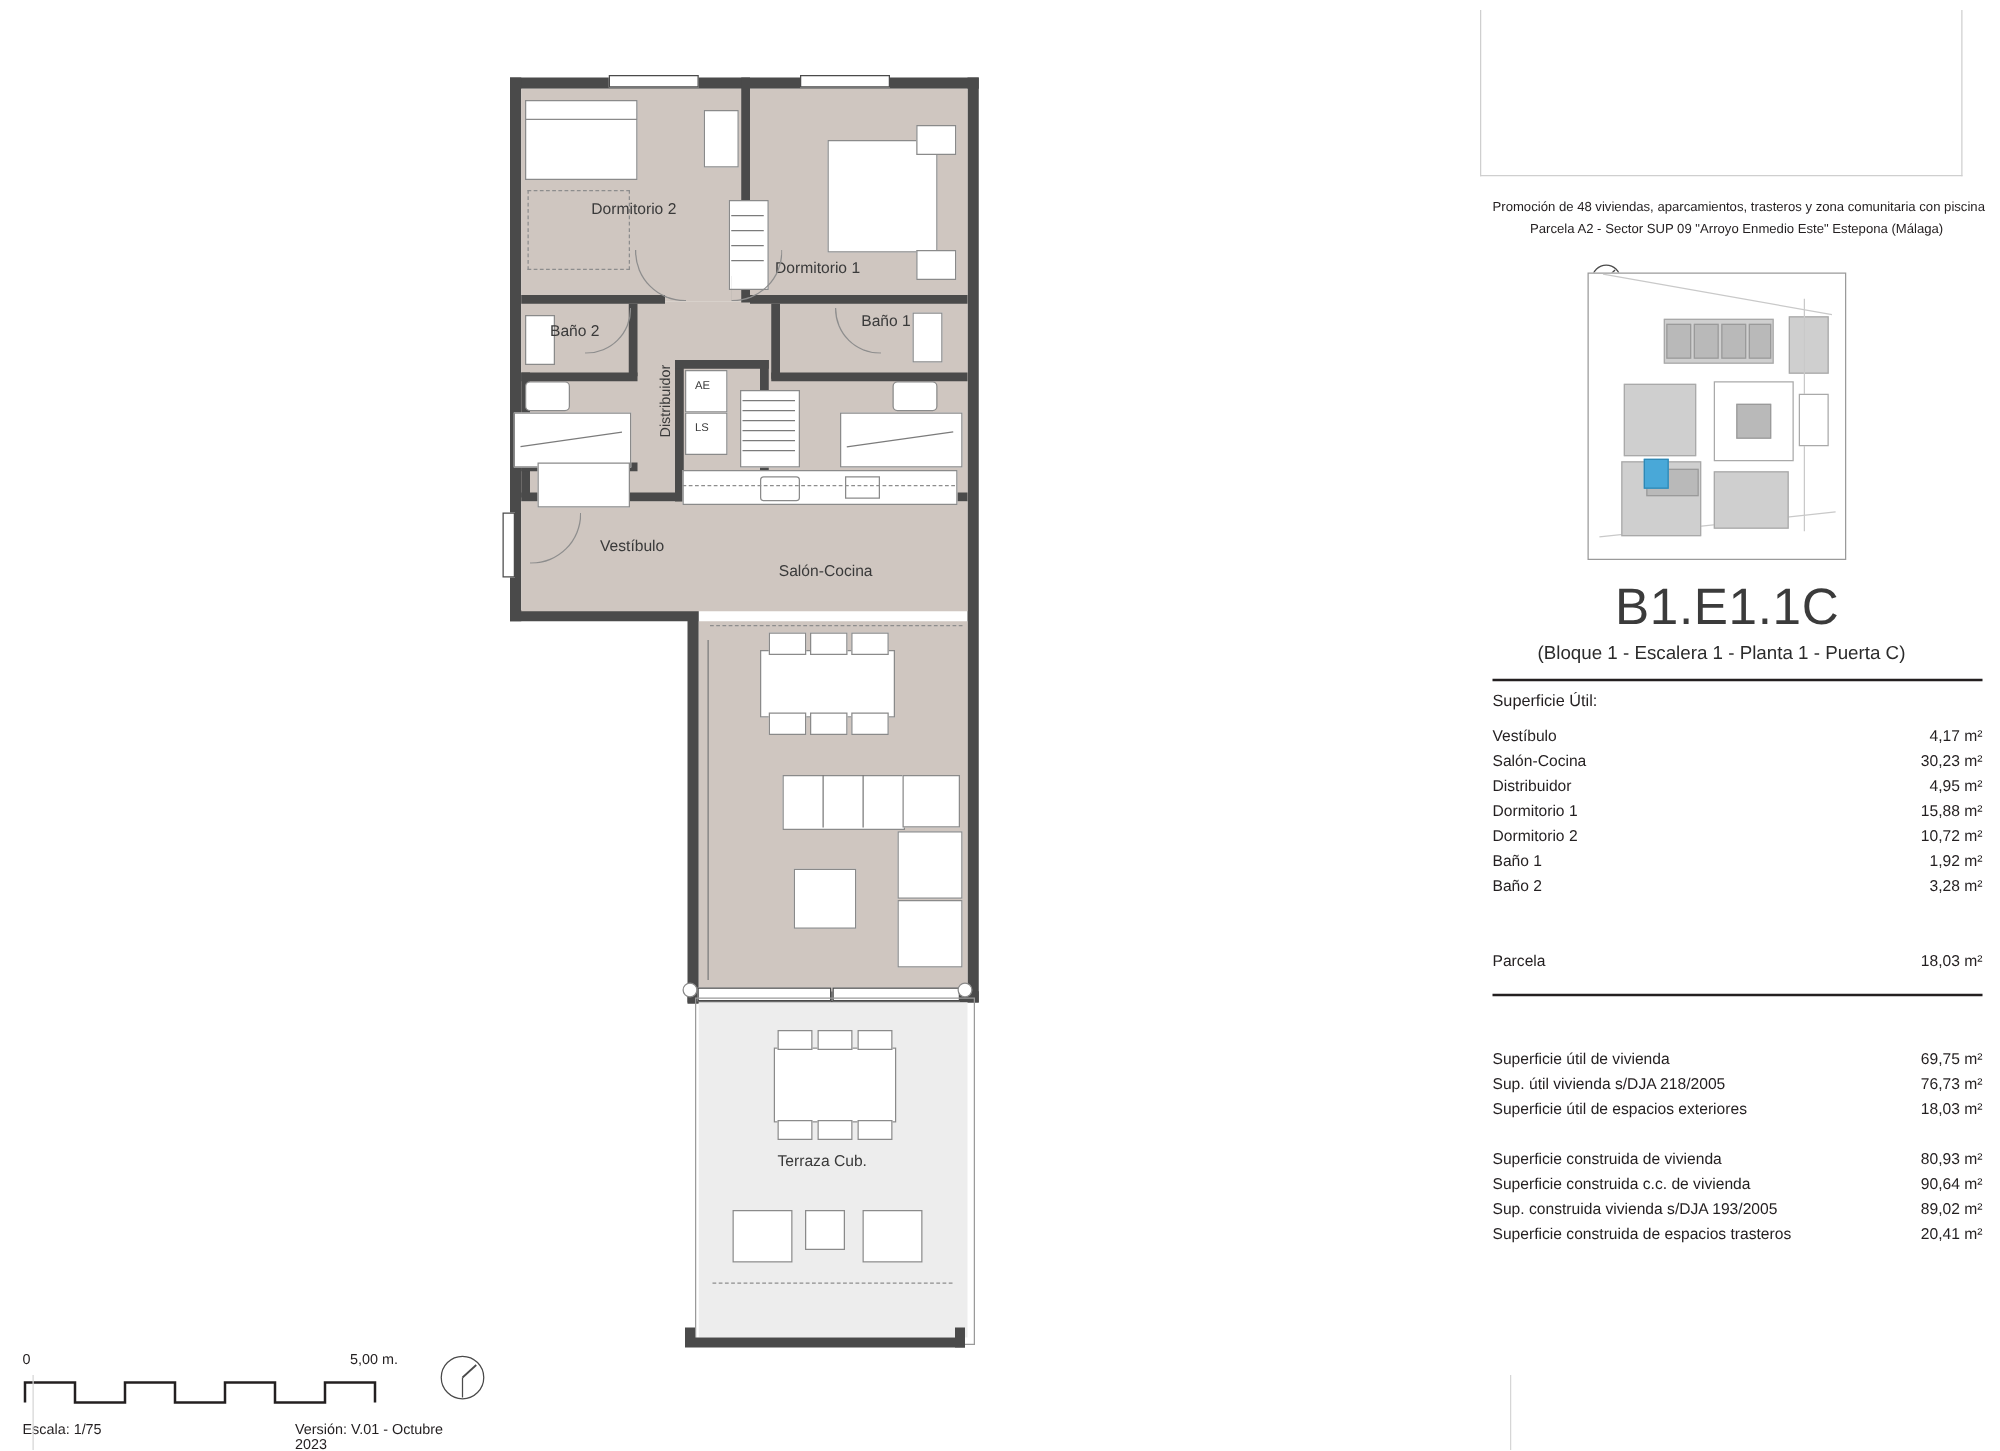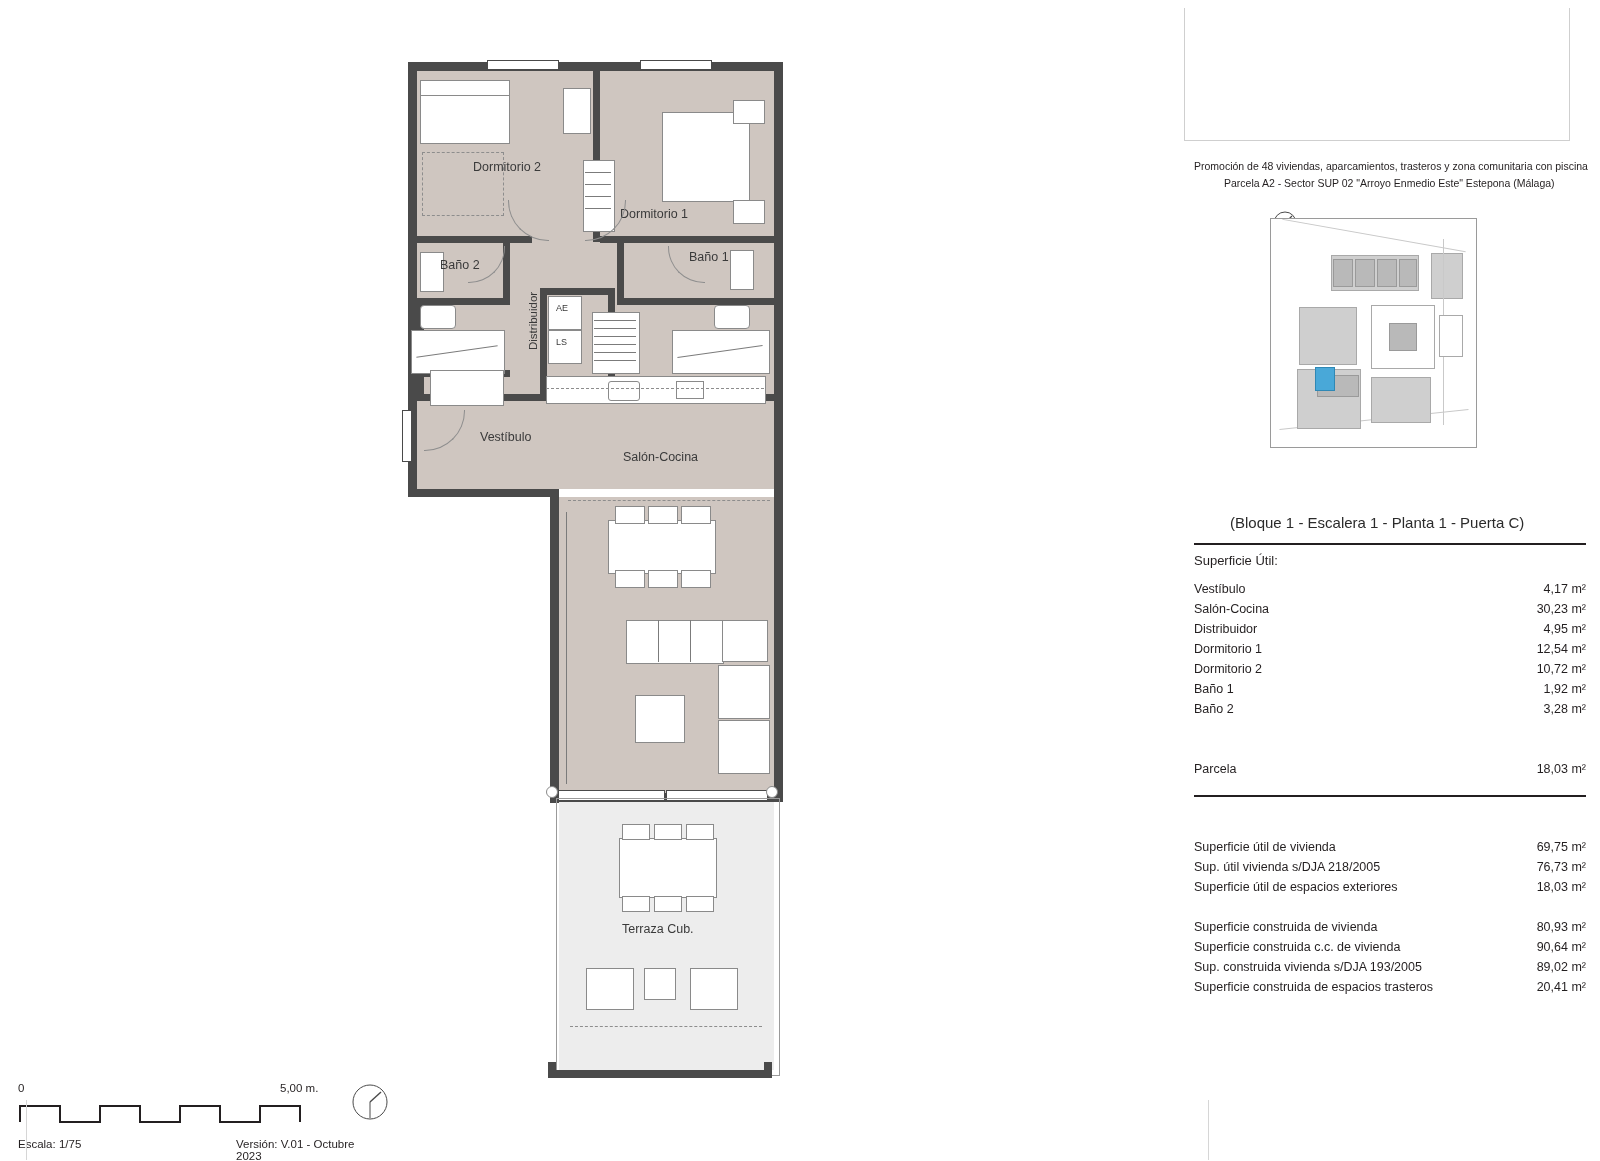--- a/index.html
+++ b/index.html
@@ -201,21 +201,21 @@
     <line x1="22" y1="22" x2="22" y2="38" stroke="#4a4a4a" stroke-width="1"></line>
   </svg>
   <div class="botline"></div>
 </div>
 
 <div id="panel">
 
   <div class="topbox"></div>
 
   <div class="p-txt" style="left:14px;top:160px;font-size:10.5px;">Promoción de 48 viviendas, aparcamientos, trasteros y zona comunitaria con piscina</div>
-  <div class="p-txt" style="left:44px;top:177px;font-size:10.5px;">Parcela A2 - Sector SUP 02 "Arroyo Enmedio Este" Estepona (Málaga)</div>
+  <div class="p-txt" style="left:44px;top:177px;font-size:10.5px;">Parcela A2 - Sector SUP 09 "Arroyo Enmedio Este" Estepona (Málaga)</div>
 
   <svg width="30" height="30" style="position:absolute;left:90px;top:208px;">
     <circle cx="15" cy="15" r="11" fill="#fff" stroke="#4a4a4a" stroke-width="1"></circle>
     <line x1="15" y1="15" x2="22" y2="8" stroke="#4a4a4a" stroke-width="1.2"></line>
     <line x1="15" y1="15" x2="15" y2="25" stroke="#4a4a4a" stroke-width="1"></line>
   </svg>
   <div id="sitemap">
     <div class="smline" style="left:10px;top:16px;width:186px;height:1px;transform:rotate(10deg);"></div>
     <div class="smline" style="left:8px;top:200px;width:190px;height:1px;transform:rotate(-6deg);"></div>
     <div class="sm" style="left:60px;top:36px;width:86px;height:34px;"></div>
@@ -228,41 +228,42 @@
     <div class="sm" style="left:100px;top:86px;width:62px;height:62px;background:#fff;"></div>
     <div class="smd" style="left:118px;top:104px;width:26px;height:26px;"></div>
     <div class="sm" style="left:26px;top:150px;width:62px;height:58px;"></div>
     <div class="smd" style="left:46px;top:156px;width:40px;height:20px;"></div>
     <div class="smhi" style="left:44px;top:148px;width:18px;height:22px;"></div>
     <div class="sm" style="left:100px;top:158px;width:58px;height:44px;"></div>
     <div class="smline" style="left:172px;top:20px;width:1px;height:186px;"></div>
     <div class="sm" style="left:168px;top:96px;width:22px;height:40px;background:#fff;"></div>
   </div>
 
+  <div class="p-title" style="left:112px;top:462px;">B1.E1.1C</div>
   <div class="p-sub" style="left:50px;top:514px;">(Bloque 1 - Escalera 1 - Planta 1 - Puerta C)</div>
 
   <div class="hr" style="top:543px;"></div>
 
   <div class="p-h" style="left:14px;top:553px;">Superficie Útil:</div>
 
   <div class="row" style="top:582px;">
     <span class="n">Vestíbulo</span>
     <span class="v">4,17 m²</span>
   </div>
   <div class="row" style="top:602px;">
     <span class="n">Salón-Cocina</span>
     <span class="v">30,23 m²</span>
   </div>
   <div class="row" style="top:622px;">
     <span class="n">Distribuidor</span>
     <span class="v">4,95 m²</span>
   </div>
   <div class="row" style="top:642px;">
     <span class="n">Dormitorio 1</span>
-    <span class="v">12,54 m²</span>
+    <span class="v">15,88 m²</span>
   </div>
   <div class="row" style="top:662px;">
     <span class="n">Dormitorio 2</span>
     <span class="v">10,72 m²</span>
   </div>
   <div class="row" style="top:682px;">
     <span class="n">Baño 1</span>
     <span class="v">1,92 m²</span>
   </div>
   <div class="row" style="top:702px;">

